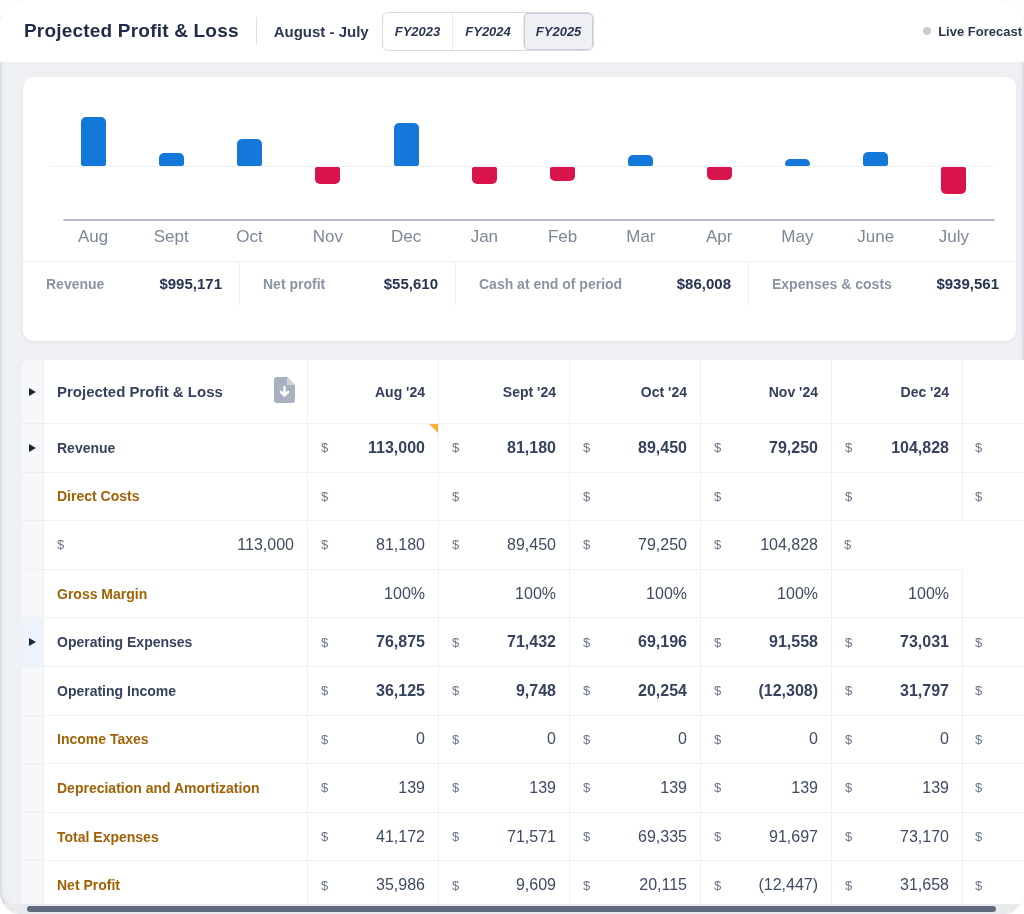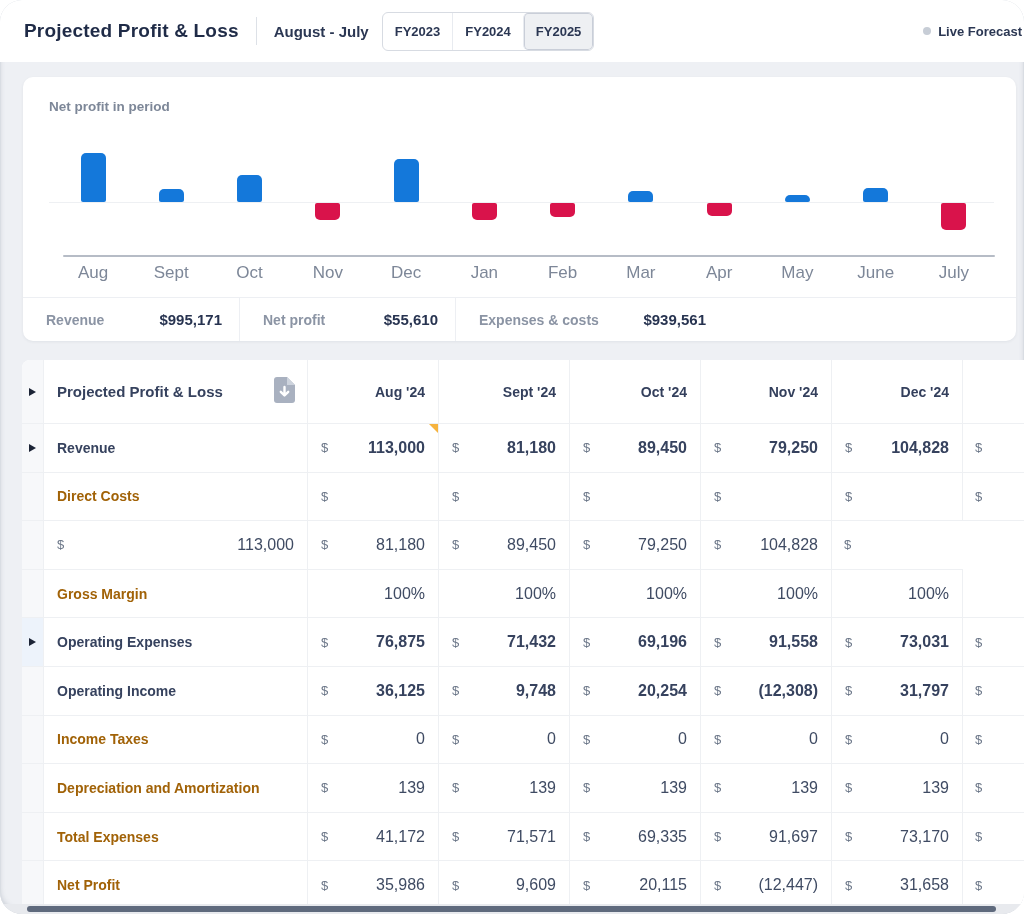--- a/index.html
+++ b/index.html
@@ -7,21 +7,21 @@
     position:relative; width:1024px; height:914px; margin:0 auto;
     background:#eef0f4; border-radius:22px; overflow:hidden;
     box-shadow: inset 0 0 0 1px #d9dde3, inset 0 -3px 5px rgba(100,110,130,.25);
   }
   
   .topbar { height:62px; background:#ffffff; display:flex; align-items:center; padding-left:24px; box-sizing:border-box; }
   .page-title { font-size:19px; font-weight:700; color:#1f2b47; letter-spacing:.2px; white-space:nowrap; }
   .v-divider { width:1px; height:28px; background:#dde1e7; margin:0 17px 0 17px; }
   .period-label { font-size:15px; font-weight:700; color:#2b3753; white-space:nowrap; }
   .fy-group { display:flex; margin-left:13px; border:1px solid #d7dbe2; border-radius:6px; background:#fff; overflow:hidden; }
-  .fy-tab { padding:11px 12px; font-size:13px; font-weight:700; color:#2b3753; cursor:pointer; border-left:1px solid #e8ebf0; white-space:nowrap; }
+  .fy-tab { padding:11px 12px; font-size:13px; font-weight:700; color:#2b3753; cursor:pointer; border-left:1px solid #e8ebf0; white-space:nowrap;font-style:italic; }
   .fy-tab:first-child { border-left:none; }
   .fy-tab.selected { background:#eef0f3; box-shadow: inset 0 0 0 1px #c9ced8; border-radius:5px; }
   .live-badge { margin-left:auto; display:flex; align-items:center; gap:7px; font-size:13px; font-weight:700; color:#2b3753; padding-right:2px; white-space:nowrap; }
   .live-dot { width:8px; height:8px; border-radius:50%; background:#c7cdd6; }
   
   .chart-card { margin:15px 8px 0 23px; height:264px; background:#ffffff; border-radius:10px; box-shadow:0 1px 3px rgba(40,50,70,.07); box-sizing:border-box; }
   .chart-title { padding:22px 0 0 26px; font-size:13.5px; font-weight:700; color:#7d8798; height:14px; }
   .chart-plot { position:relative; height:184px; }
   .zero-line { position:absolute; left:26px; right:22px; top:89px; height:1px; background:#eef0f3; }
   .axis-line { position:absolute; left:40px; right:21px; top:142px; height:2px; background:#b6bcc6; border-radius:1px; }
@@ -71,21 +71,20 @@
         <div class="fy-tab">FY2024</div>
         <div class="fy-tab selected">FY2025</div>
       </div>
     <div class="live-badge">
       <span class="live-dot"></span>
       <span>Live Forecast</span>
     </div>
   </header>
 
   <section class="chart-card">
-    <div class="chart-title">Net profit in period</div>
     <div class="chart-plot" id="chart-plot">
       <div class="zero-line"></div>
       <div class="axis-line"></div>
     <div class="bar pos" style="left: 57.5px; width: 25px; height: 49px; top: 40px; background: rgb(20, 120, 218);"></div>
         <div class="x-label" style="left: 70px;">Aug</div>
         <div class="bar pos" style="left: 135.77px; width: 25px; height: 13.084px; top: 75.916px; background: rgb(20, 120, 218);"></div>
         <div class="x-label" style="left: 148.27px;">Sept</div>
         <div class="bar pos" style="left: 214.04px; width: 25px; height: 27.3894px; top: 61.6106px; background: rgb(20, 120, 218);"></div>
         <div class="x-label" style="left: 226.54px;">Oct</div>
         <div class="bar neg" style="left: 292.31px; width: 25px; height: 16.9483px; top: 90px; background: rgb(217, 19, 75);"></div>
@@ -109,20 +108,24 @@
       </div>
     <div class="summary-strip" id="summary-strip">
         <div class="sum-item" style="width: 216px;">
           <div class="sum-label">Revenue</div>
           <div class="sum-value">$995,171</div>
         </div>
         <div class="sum-item" style="width: 216px;">
           <div class="sum-label">Net profit</div>
           <div class="sum-value">$55,610</div>
         </div>
+        <div class="sum-item" style="width: 293px;">
+          <div class="sum-label">Cash at end of period</div>
+          <div class="sum-value">$86,008</div>
+        </div>
         <div class="sum-item" style="width: 268px;">
           <div class="sum-label">Expenses &amp; costs</div>
           <div class="sum-value">$939,561</div>
         </div>
       </div>
   </section>
 
   <section class="table-card" id="table-card">
       <div class="t-row header b">
         <div class="cell gutter">

